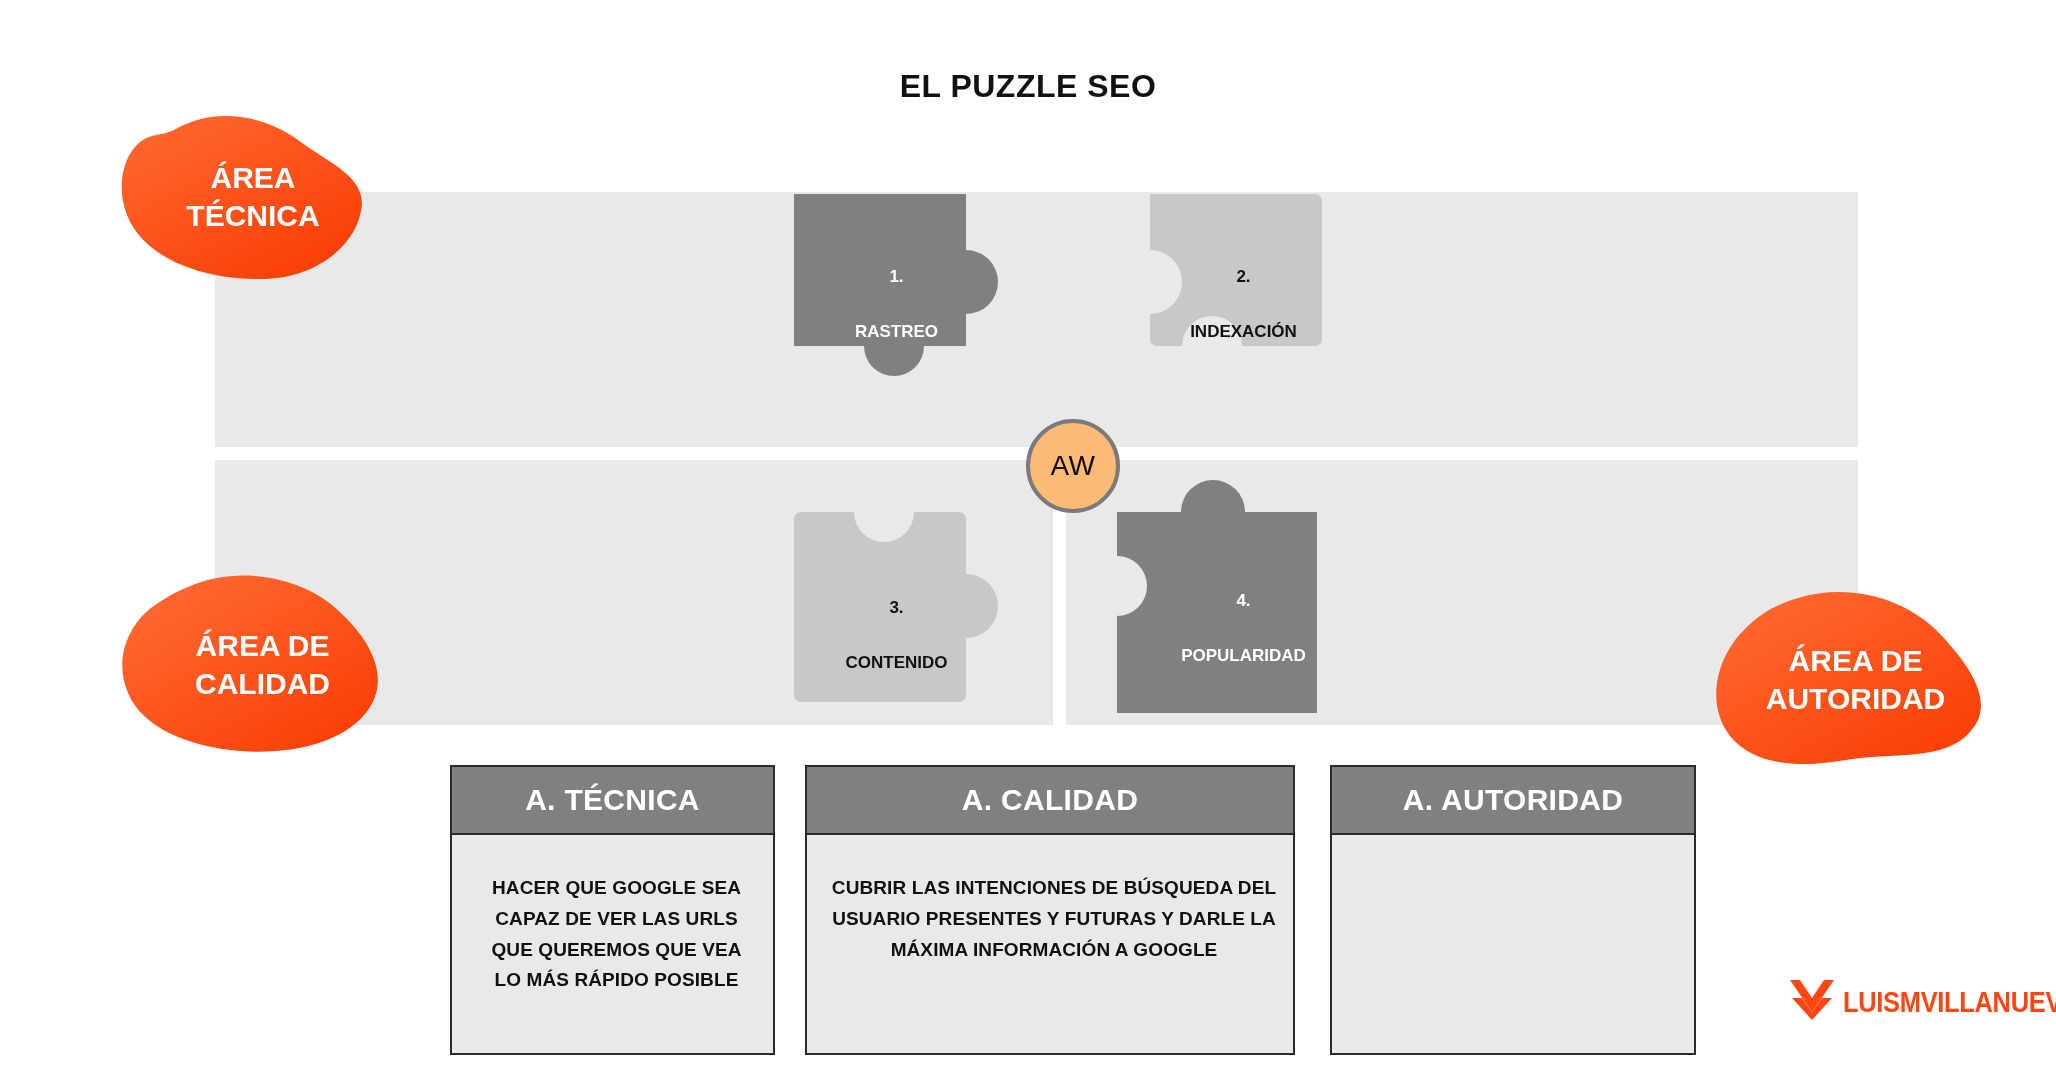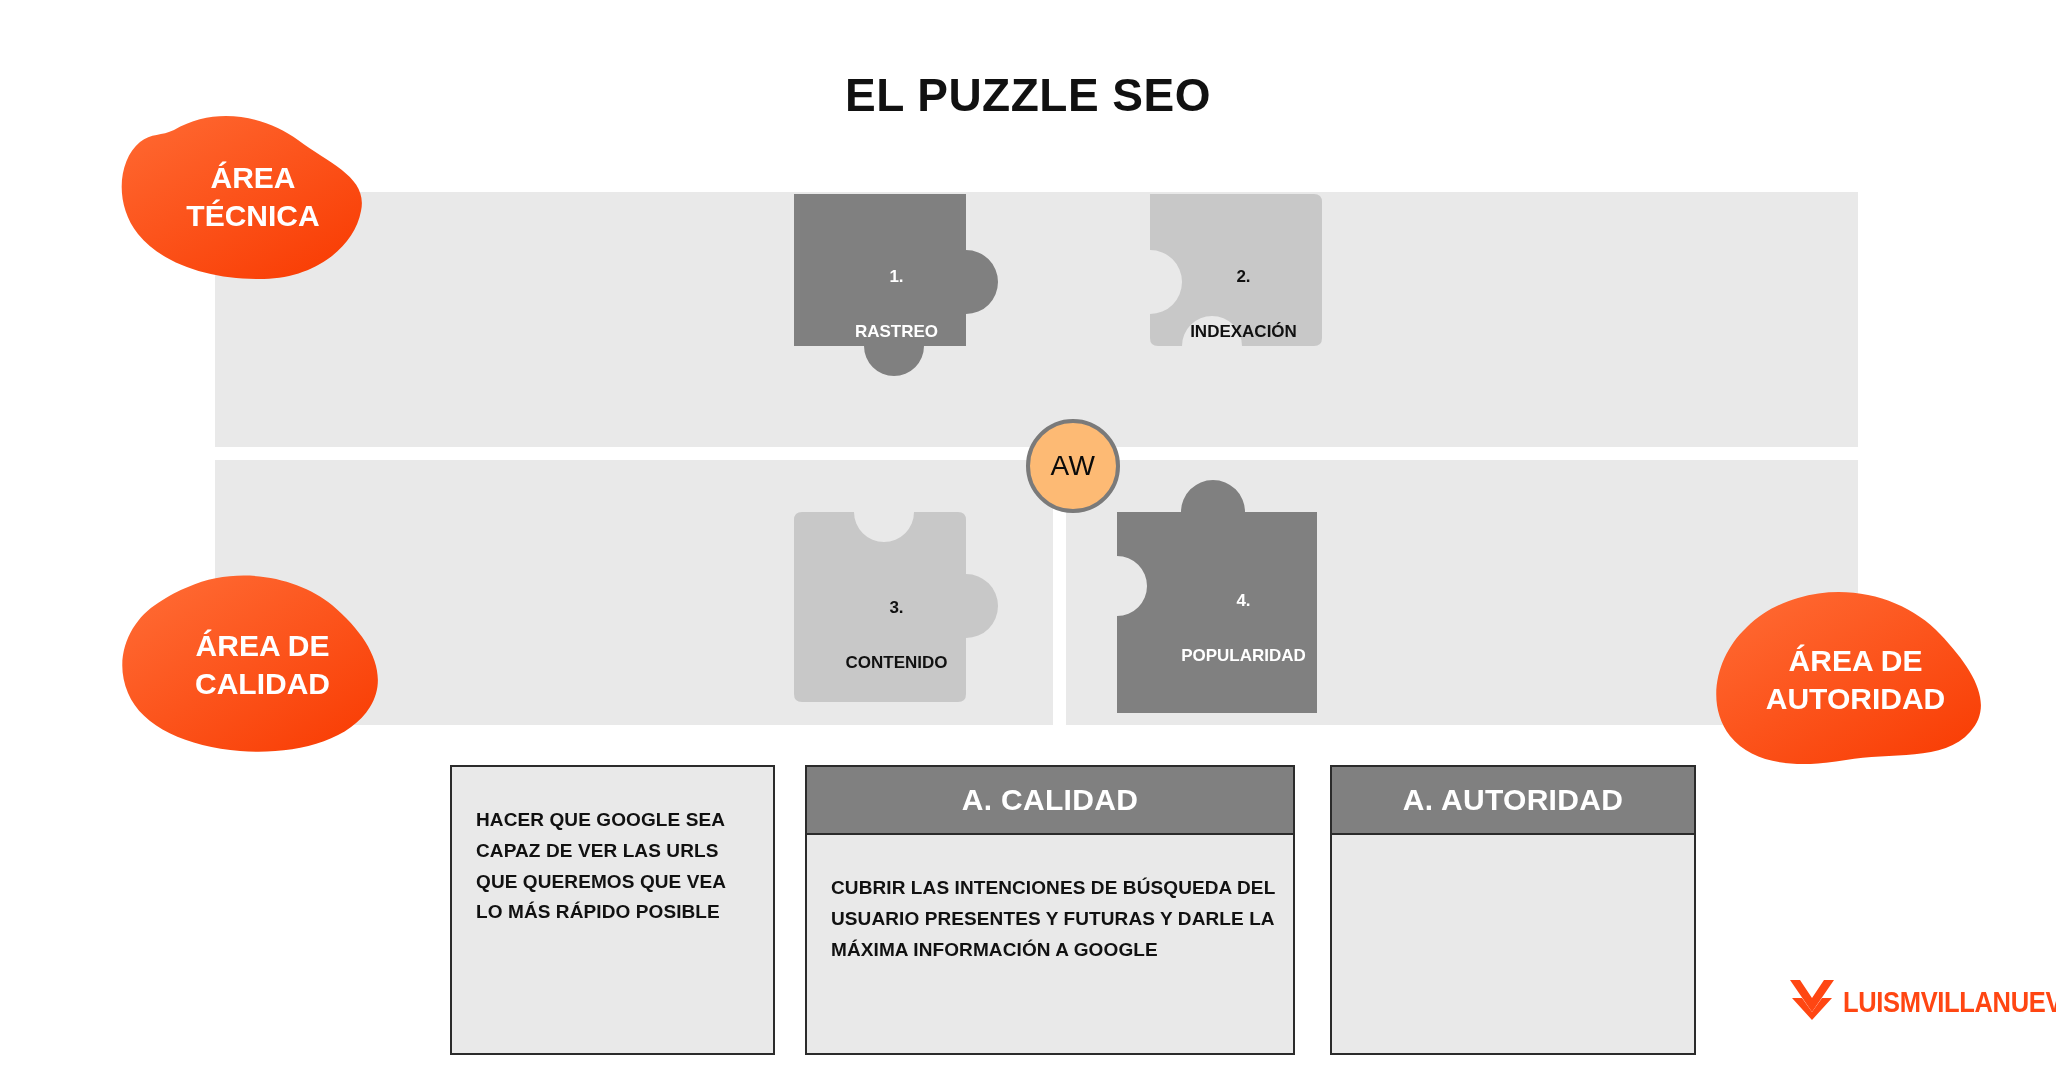--- a/index.html
+++ b/index.html
@@ -16,21 +16,21 @@
     background: #ffffff;
   }
 
   
   #page-title {
     position: absolute;
     left: 0;
     top: 68px;
     width: 2056px;
     text-align: center;
-    font-size: 46px;
+    font-size: 32px;
     font-weight: bold;
     letter-spacing: 0.5px;
     color: #111111;
   }
 
   
   .panel {
     position: absolute;
     background: #e9e9e9;
   }
@@ -135,20 +135,21 @@
     line-height: 66px;
     letter-spacing: 0.3px;
   }
   .card-body {
     padding: 38px 16px 20px 24px;
     font-size: 19px;
     font-weight: bold;
     line-height: 1.62;
     color: #111111;
     letter-spacing: 0.1px;
+    text-align: center;
   }
   #card-tecnica   { left: 450px;  top: 765px; width: 325px; height: 290px; }
   #card-calidad   { left: 805px;  top: 765px; width: 490px; height: 290px; }
   #card-autoridad { left: 1330px; top: 765px; width: 366px; height: 290px; }
 
   
   #brand-logo {
     position: absolute;
     left: 1788px;
     top: 978px;
@@ -305,20 +306,21 @@
   </svg>
   <div class="puzzle-label">
     <span class="num">4.</span>
     <span class="nm">POPULARIDAD</span>
   </div>
 </div>
 
 <div id="aw-badge">AW</div>
 
 <div class="card" id="card-tecnica">
+  <div class="card-header">A. TÉCNICA</div>
   <div class="card-body">HACER QUE GOOGLE SEA CAPAZ DE VER LAS URLS QUE QUEREMOS QUE VEA LO MÁS RÁPIDO POSIBLE</div>
 </div>
 
 <div class="card" id="card-calidad">
   <div class="card-header">A. CALIDAD</div>
   <div class="card-body">CUBRIR LAS INTENCIONES DE BÚSQUEDA DEL USUARIO PRESENTES Y FUTURAS Y DARLE LA MÁXIMA INFORMACIÓN A GOOGLE</div>
 </div>
 
 <div class="card" id="card-autoridad">
   <div class="card-header">A. AUTORIDAD</div>

